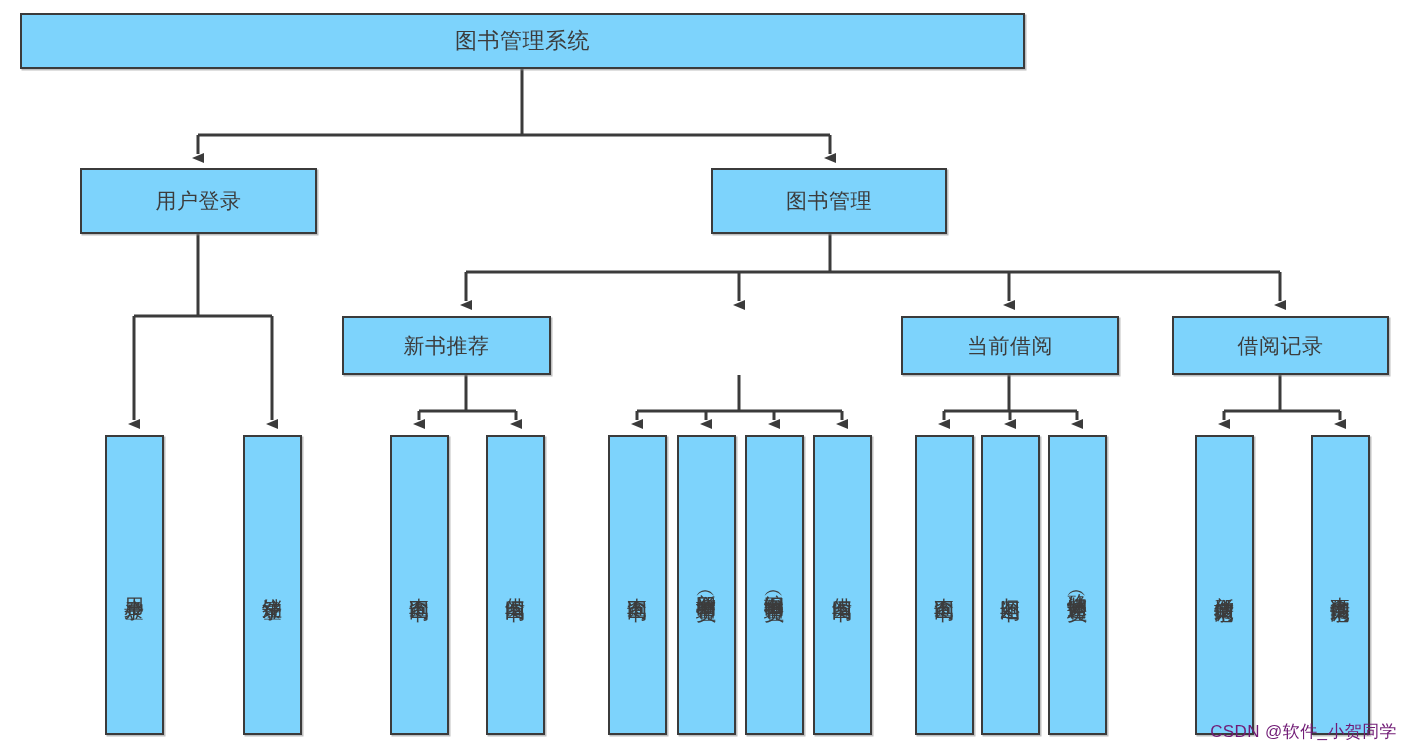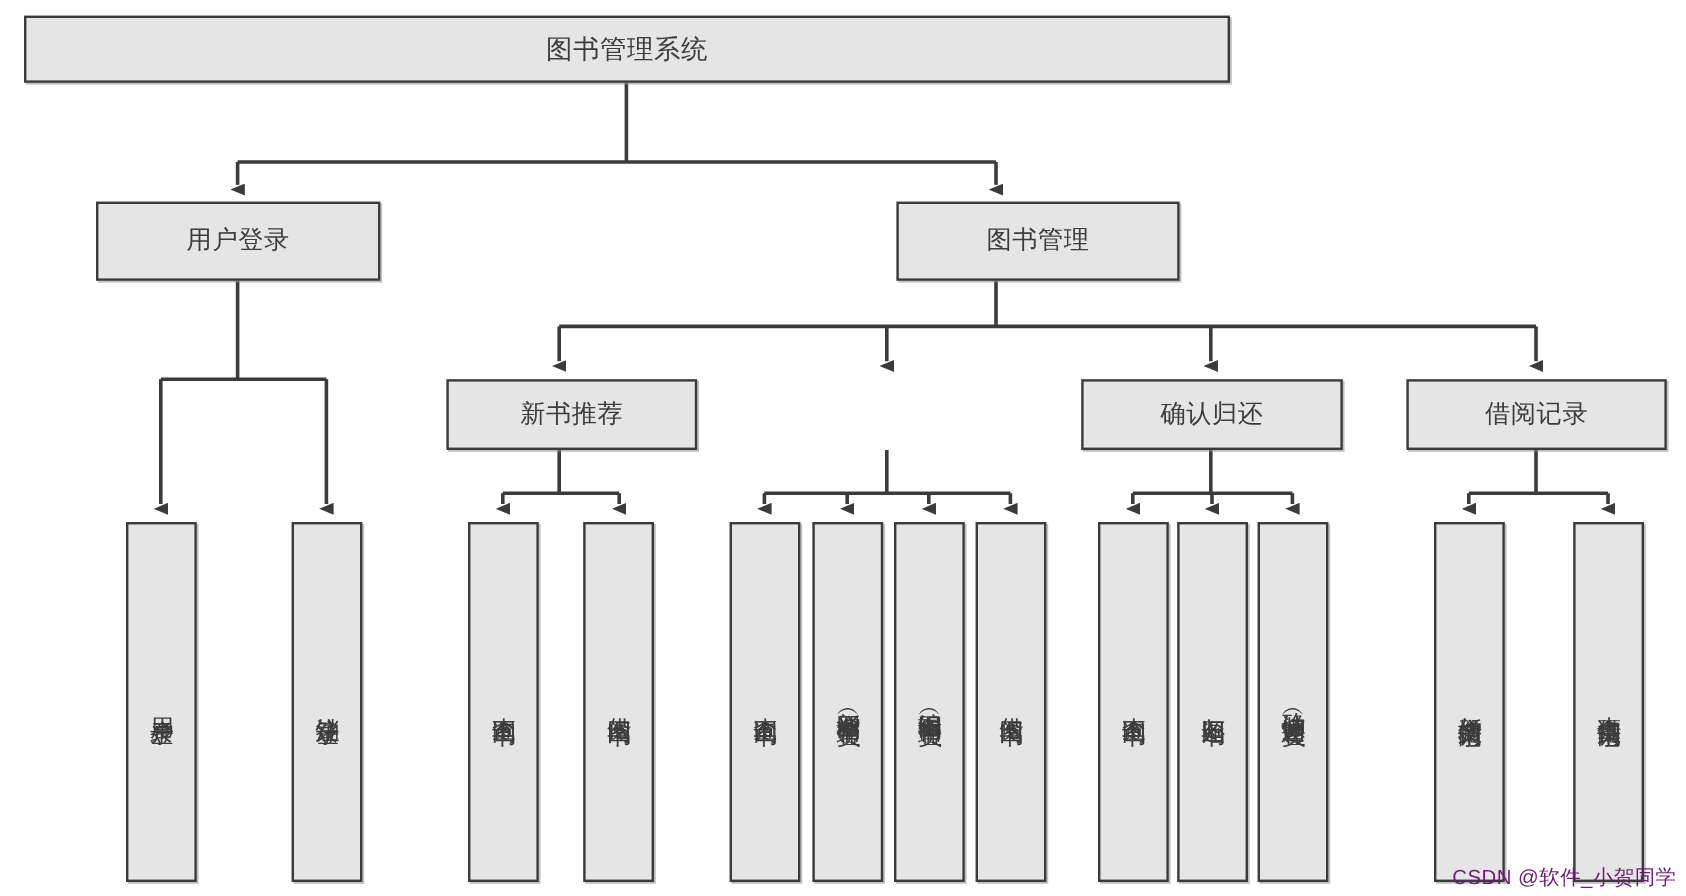--- a/index.html
+++ b/index.html
@@ -22,21 +22,21 @@
   svg.canvas {
     position: absolute;
     left: 0;
     top: 0;
     width: 1405px;
     height: 747px;
   }
   .node-box {
     position: absolute;
     box-sizing: border-box;
-    background: #e5e5e5;
+    background: #7dd3fc;
     border: 2px solid #3b3b3b;
     box-shadow: 1.5px 1.5px 0 rgba(140,140,140,0.55);
     display: flex;
     align-items: center;
     justify-content: center;
   }
   .node-label {
     color: #3c3c3c;
     font-size: 21px;
     line-height: 1.12;
@@ -125,29 +125,29 @@
     </g>
   </svg>
 
   <div class="node-box root" style="left:20px; top:13px; width:1005px; height:56px;">
     <span class="node-label">图书管理系统</span>
   </div>
 
   <div class="node-box" style="left:80px; top:168px; width:237px; height:66px;">
     <span class="node-label">用户登录</span>
   </div>
-  <div class="node-box" style="left:711px; top:168px; width:236px; height:66px;margin-left:36px;">
+  <div class="node-box" style="left:711px; top:168px; width:236px; height:66px;">
     <span class="node-label">图书管理</span>
   </div>
 
-  <div class="node-box" style="left:372px; top:316px; width:209px; height:59px;">
+  <div class="node-box" style="left:342px; top:316px; width:209px; height:59px;">
     <span class="node-label">新书推荐</span>
   </div>
   <div class="node-box" style="left:901px; top:316px; width:218px; height:59px;">
-    <span class="node-label">确认归还</span>
+    <span class="node-label">当前借阅</span>
   </div>
   <div class="node-box" style="left:1172px; top:316px; width:217px; height:59px;text-align:right;">
     <span class="node-label">借阅记录</span>
   </div>
 
   <div class="node-box vertical" style="left:105px; top:435px; width:59px; height:300px;">
     <span class="node-label">用户登录</span>
   </div>
   <div class="node-box vertical" style="left:243px; top:435px; width:59px; height:300px;">
     <span class="node-label">注销登录</span>

